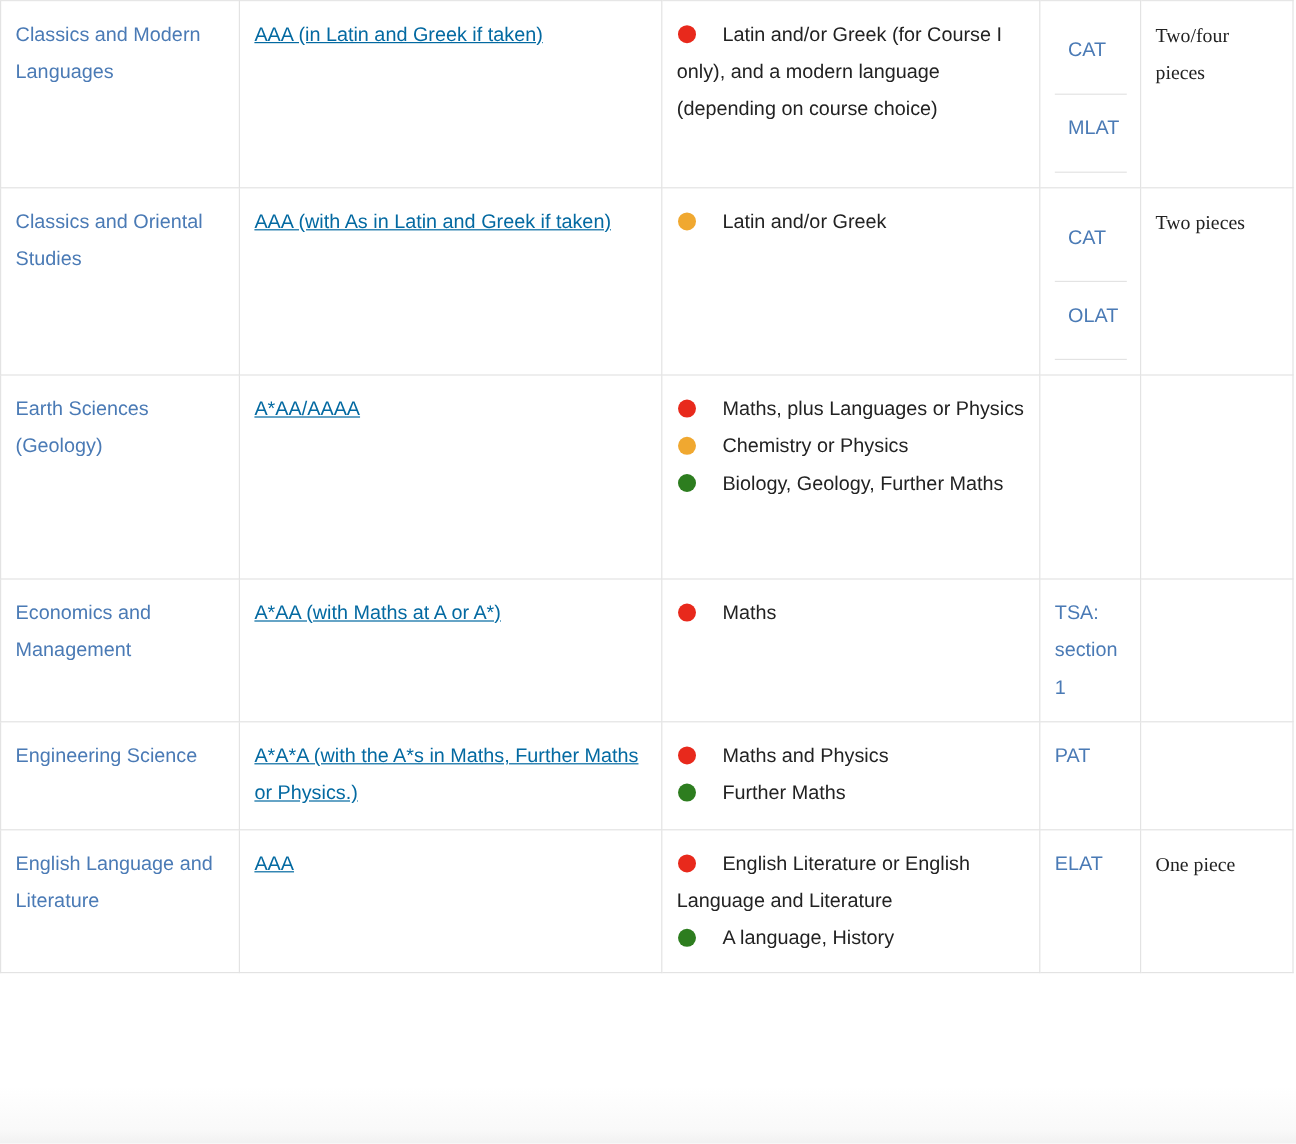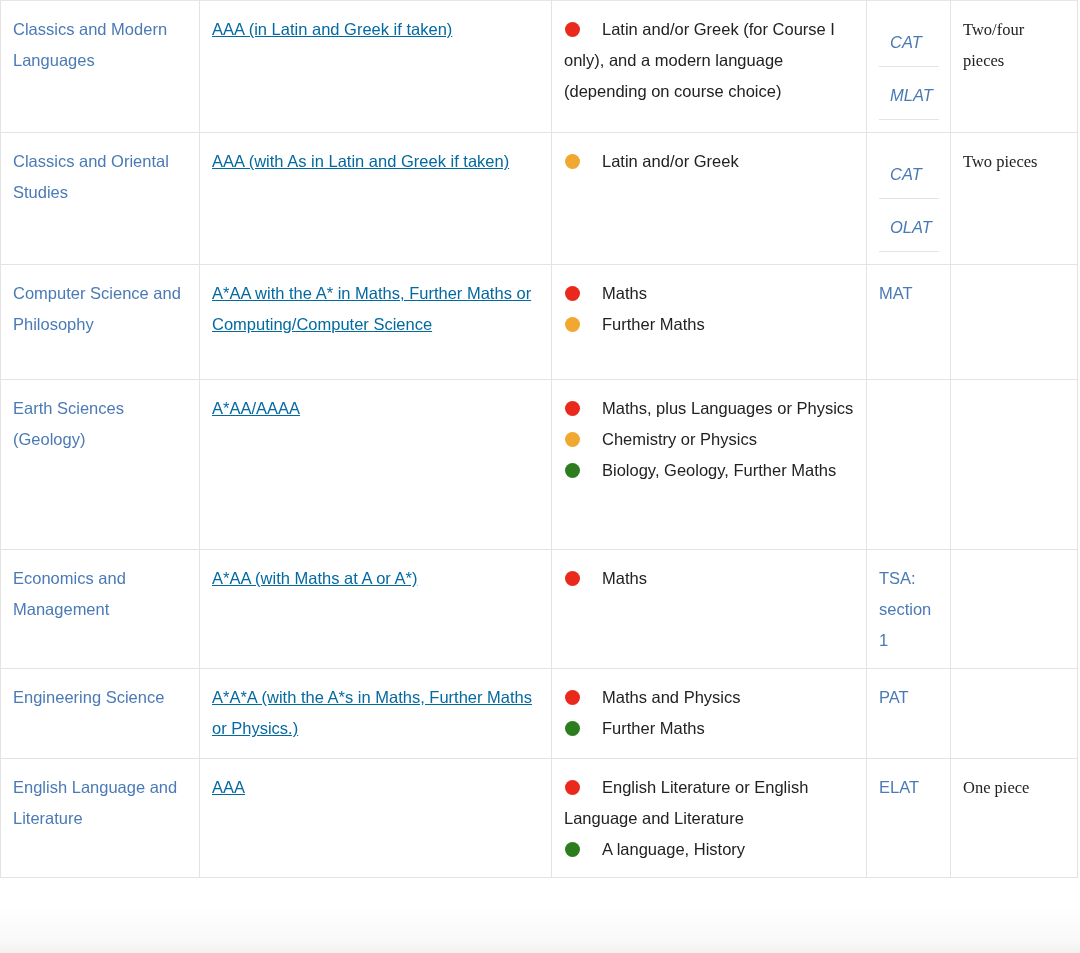--- a/index.html
+++ b/index.html
@@ -64,23 +64,22 @@
     margin-right: 22px;
     margin-left: 1px;
   }
   .dot.red    { background: #e8291c; }
   .dot.amber  { background: #f0a830; }
   .dot.green  { background: #2d7d1f; }
 
   
   td.test { padding: 0; }
   td.test .sub {
-    padding: 13px 10px 8px 11px;
+    padding: 13px 10px 20px 11px;
     border-bottom: 1px solid #e3e3e3;
-    font-style: italic;
   }
   td.test .sub:last-child { border-bottom: 0; }
   td.test .sub.filler { padding: 0; }
   td.test.single { padding: 13px 10px 12px 11px; }
 
   td.work { padding-left: 12px; font-family: Liberation Serif, serif; }
 
   
   #page-fade {
     position: absolute;
@@ -119,27 +118,20 @@
         <td class="course"><a class="link" href="#">Classics and Oriental Studies</a></td>
         <td class="offer">AAA (with As in Latin and Greek if taken)</td>
         <td class="subj"><span class="dot amber"></span><span>Latin and/or Greek</span></td>
         <td class="test">
           <div class="sub"><a class="link" href="#">CAT</a></div>
           <div class="sub"><a class="link" href="#">OLAT</a></div>
           <div class="sub filler"></div>
         </td>
         <td class="work">Two pieces</td>
       </tr>
-      <tr style="height: 115px;">
-        <td class="course"><a class="link" href="#">Computer Science and Philosophy</a></td>
-        <td class="offer">A*AA with the A* in Maths, Further Maths or Computing/Computer Science</td>
-        <td class="subj"><span class="dot red"></span><span>Maths</span><br><span class="dot amber"></span><span>Further Maths</span></td>
-        <td class="test single"><a class="link" href="#">MAT</a></td>
-        <td class="work"></td>
-      </tr>
       <tr style="height: 170px;">
         <td class="course"><a class="link" href="#">Earth Sciences (Geology)</a></td>
         <td class="offer">A*AA/AAAA</td>
         <td class="subj"><span class="dot red"></span><span>Maths, plus Languages or Physics</span><br><span class="dot amber"></span><span>Chemistry or Physics</span><br><span class="dot green"></span><span>Biology, Geology, Further Maths</span></td>
         <td class="test single"></td>
         <td class="work"></td>
       </tr>
       <tr style="height: 110px; padding-left: 36px;">
         <td class="course"><a class="link" href="#">Economics and Management</a></td>
         <td class="offer">A*AA (with Maths at A or A*)</td>

